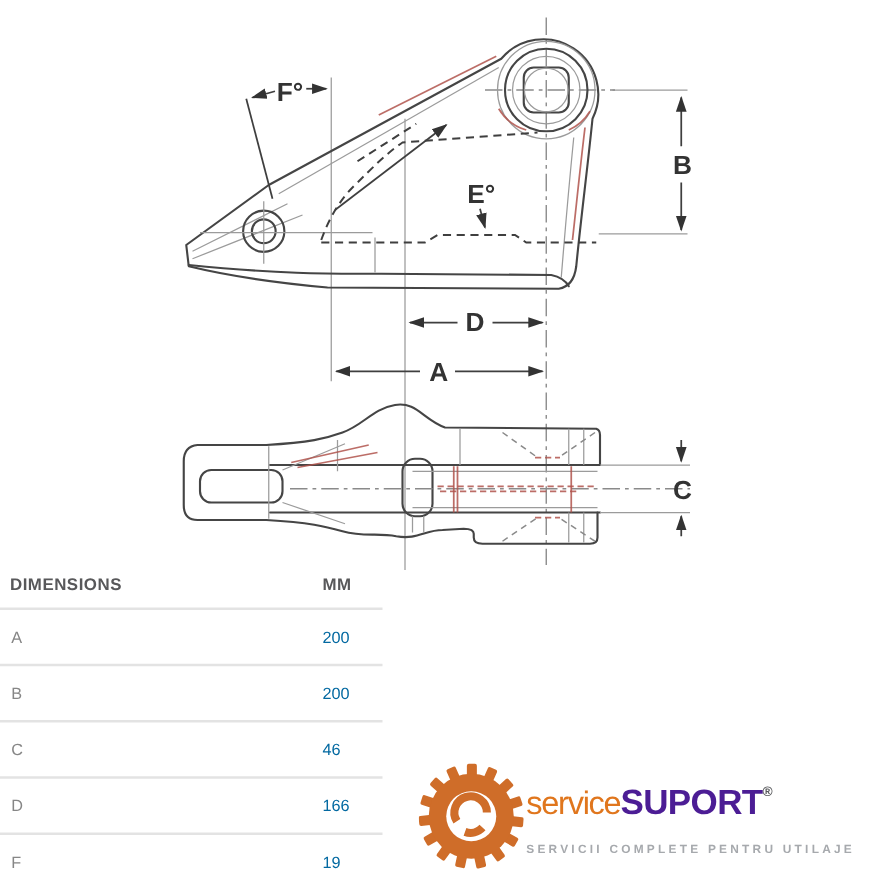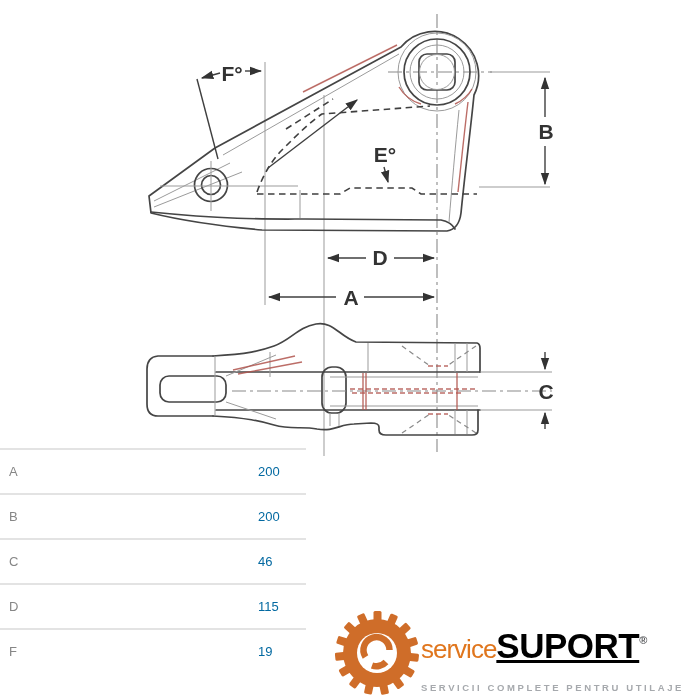--- a/index.html
+++ b/index.html
@@ -27,21 +27,21 @@
   .trow{display:flex;height:43px;align-items:center;border-top:2px solid #e3e3e3;
         font-size:13px;}
   .trow .col1{flex:1;padding-left:9px;color:#868686;}
   .trow .col2{width:48px;color:#0369a1;}
 
   
   .logo{position:absolute;left:335px;top:604px;width:365px;height:96px;}
   .logo-gear{position:absolute;left:0;top:2px;}
   .logo-text{position:absolute;left:86px;top:22px;white-space:nowrap;}
   .brand-light{font-size:26px;color:#e0761d;letter-spacing:-1px;}
-  .brand-bold{font-size:35px;font-weight:800;color:#000000;letter-spacing:-.5px;text-decoration:underline;}
+  .brand-bold{font-size:28px;font-weight:800;color:#4c1d95;letter-spacing:-.5px;}
   .brand-reg{font-size:11px;font-weight:bold;color:#57585b;vertical-align:14px;}
   .tagline{margin-top:16px;font-size:9.5px;font-weight:bold;color:#a6a9ad;
            letter-spacing:2.6px;}
 </style>
 </head>
 <body>
 
 <div id="page">
 
   <svg class="drawing" width="700" height="460" viewBox="0 0 700 460">
@@ -157,35 +157,39 @@
       <text class="t" x="232" y="81">F°</text>
       <text class="t" x="385" y="162">E°</text>
       <text class="t" x="546" y="139">B</text>
       <text class="t" x="380" y="265">D</text>
       <text class="t" x="351" y="305">A</text>
       <text class="t" x="546" y="399">C</text>
     </g>
   </svg>
 
   <div class="dim-table">
+    <div class="thead">
+      <span class="col1">DIMENSIONS</span>
+      <span class="col2">MM</span>
+    </div>
     <div class="trow">
       <span class="col1">A</span>
       <span class="col2">200</span>
     </div>
     <div class="trow">
       <span class="col1">B</span>
       <span class="col2">200</span>
     </div>
     <div class="trow">
       <span class="col1">C</span>
       <span class="col2">46</span>
     </div>
     <div class="trow">
       <span class="col1">D</span>
-      <span class="col2">115</span>
+      <span class="col2">166</span>
     </div>
     <div class="trow">
       <span class="col1">F</span>
       <span class="col2">19</span>
     </div>
   </div>
 
   <div class="logo">
     <svg class="logo-gear" width="84" height="92" viewBox="0 0 84 92">
       <g fill="#cf6d29">

